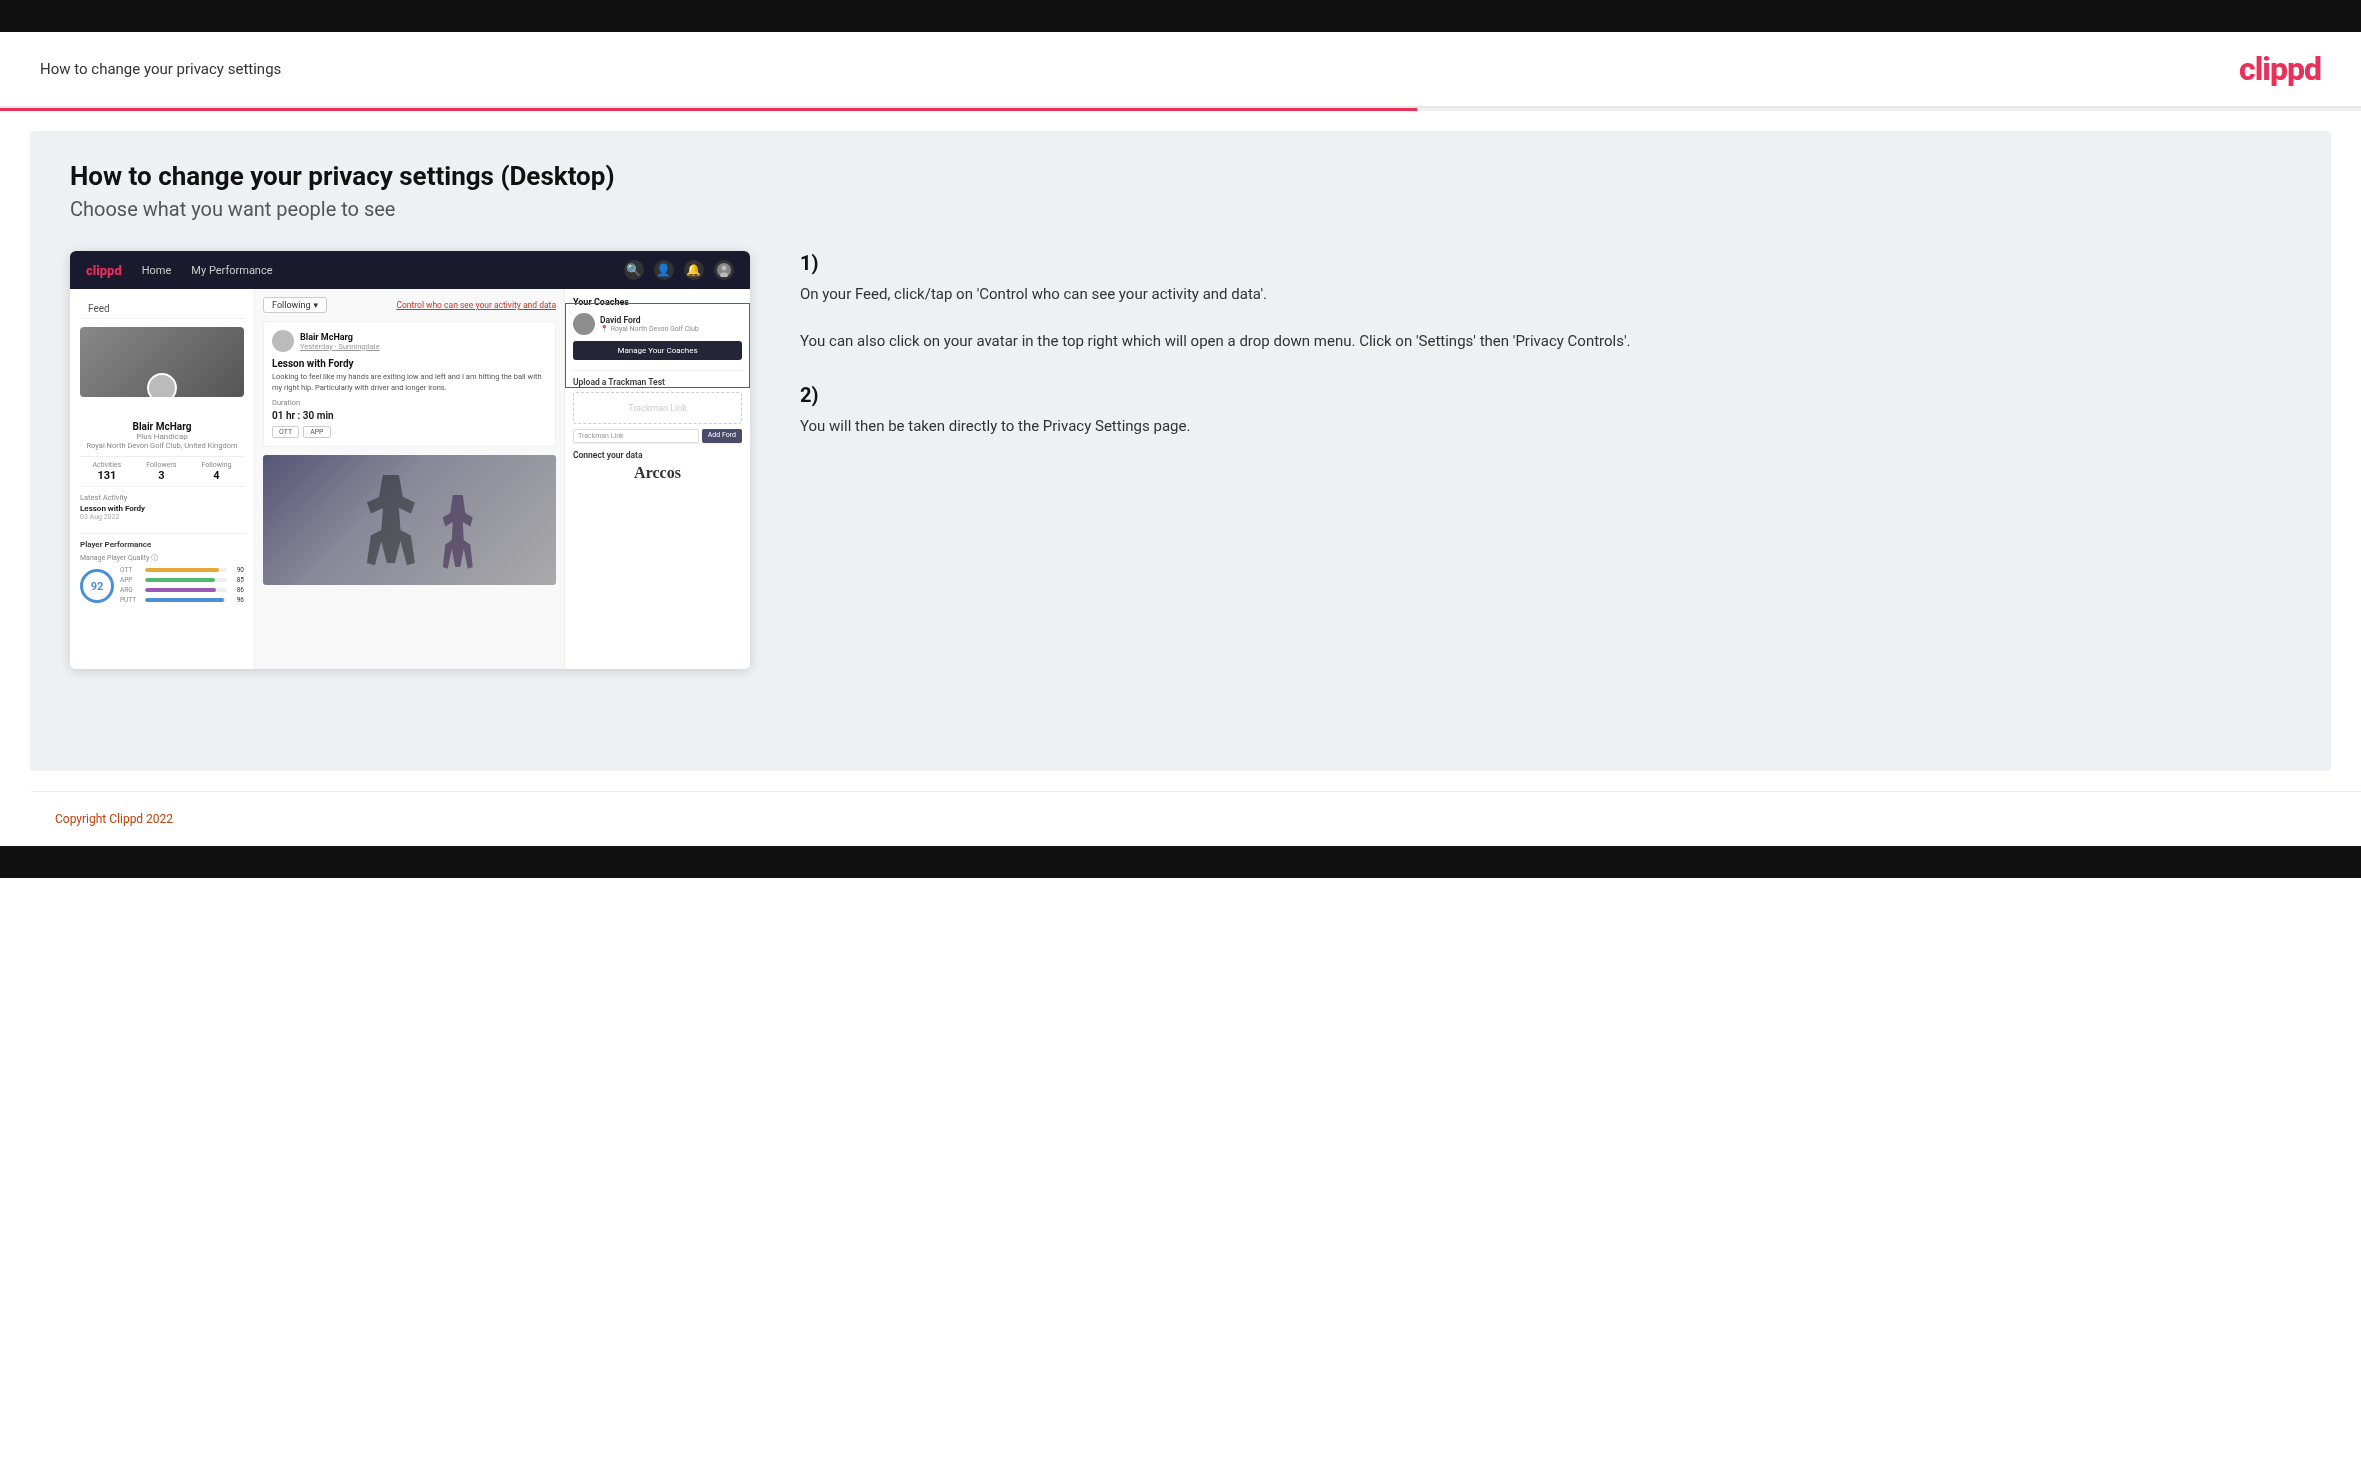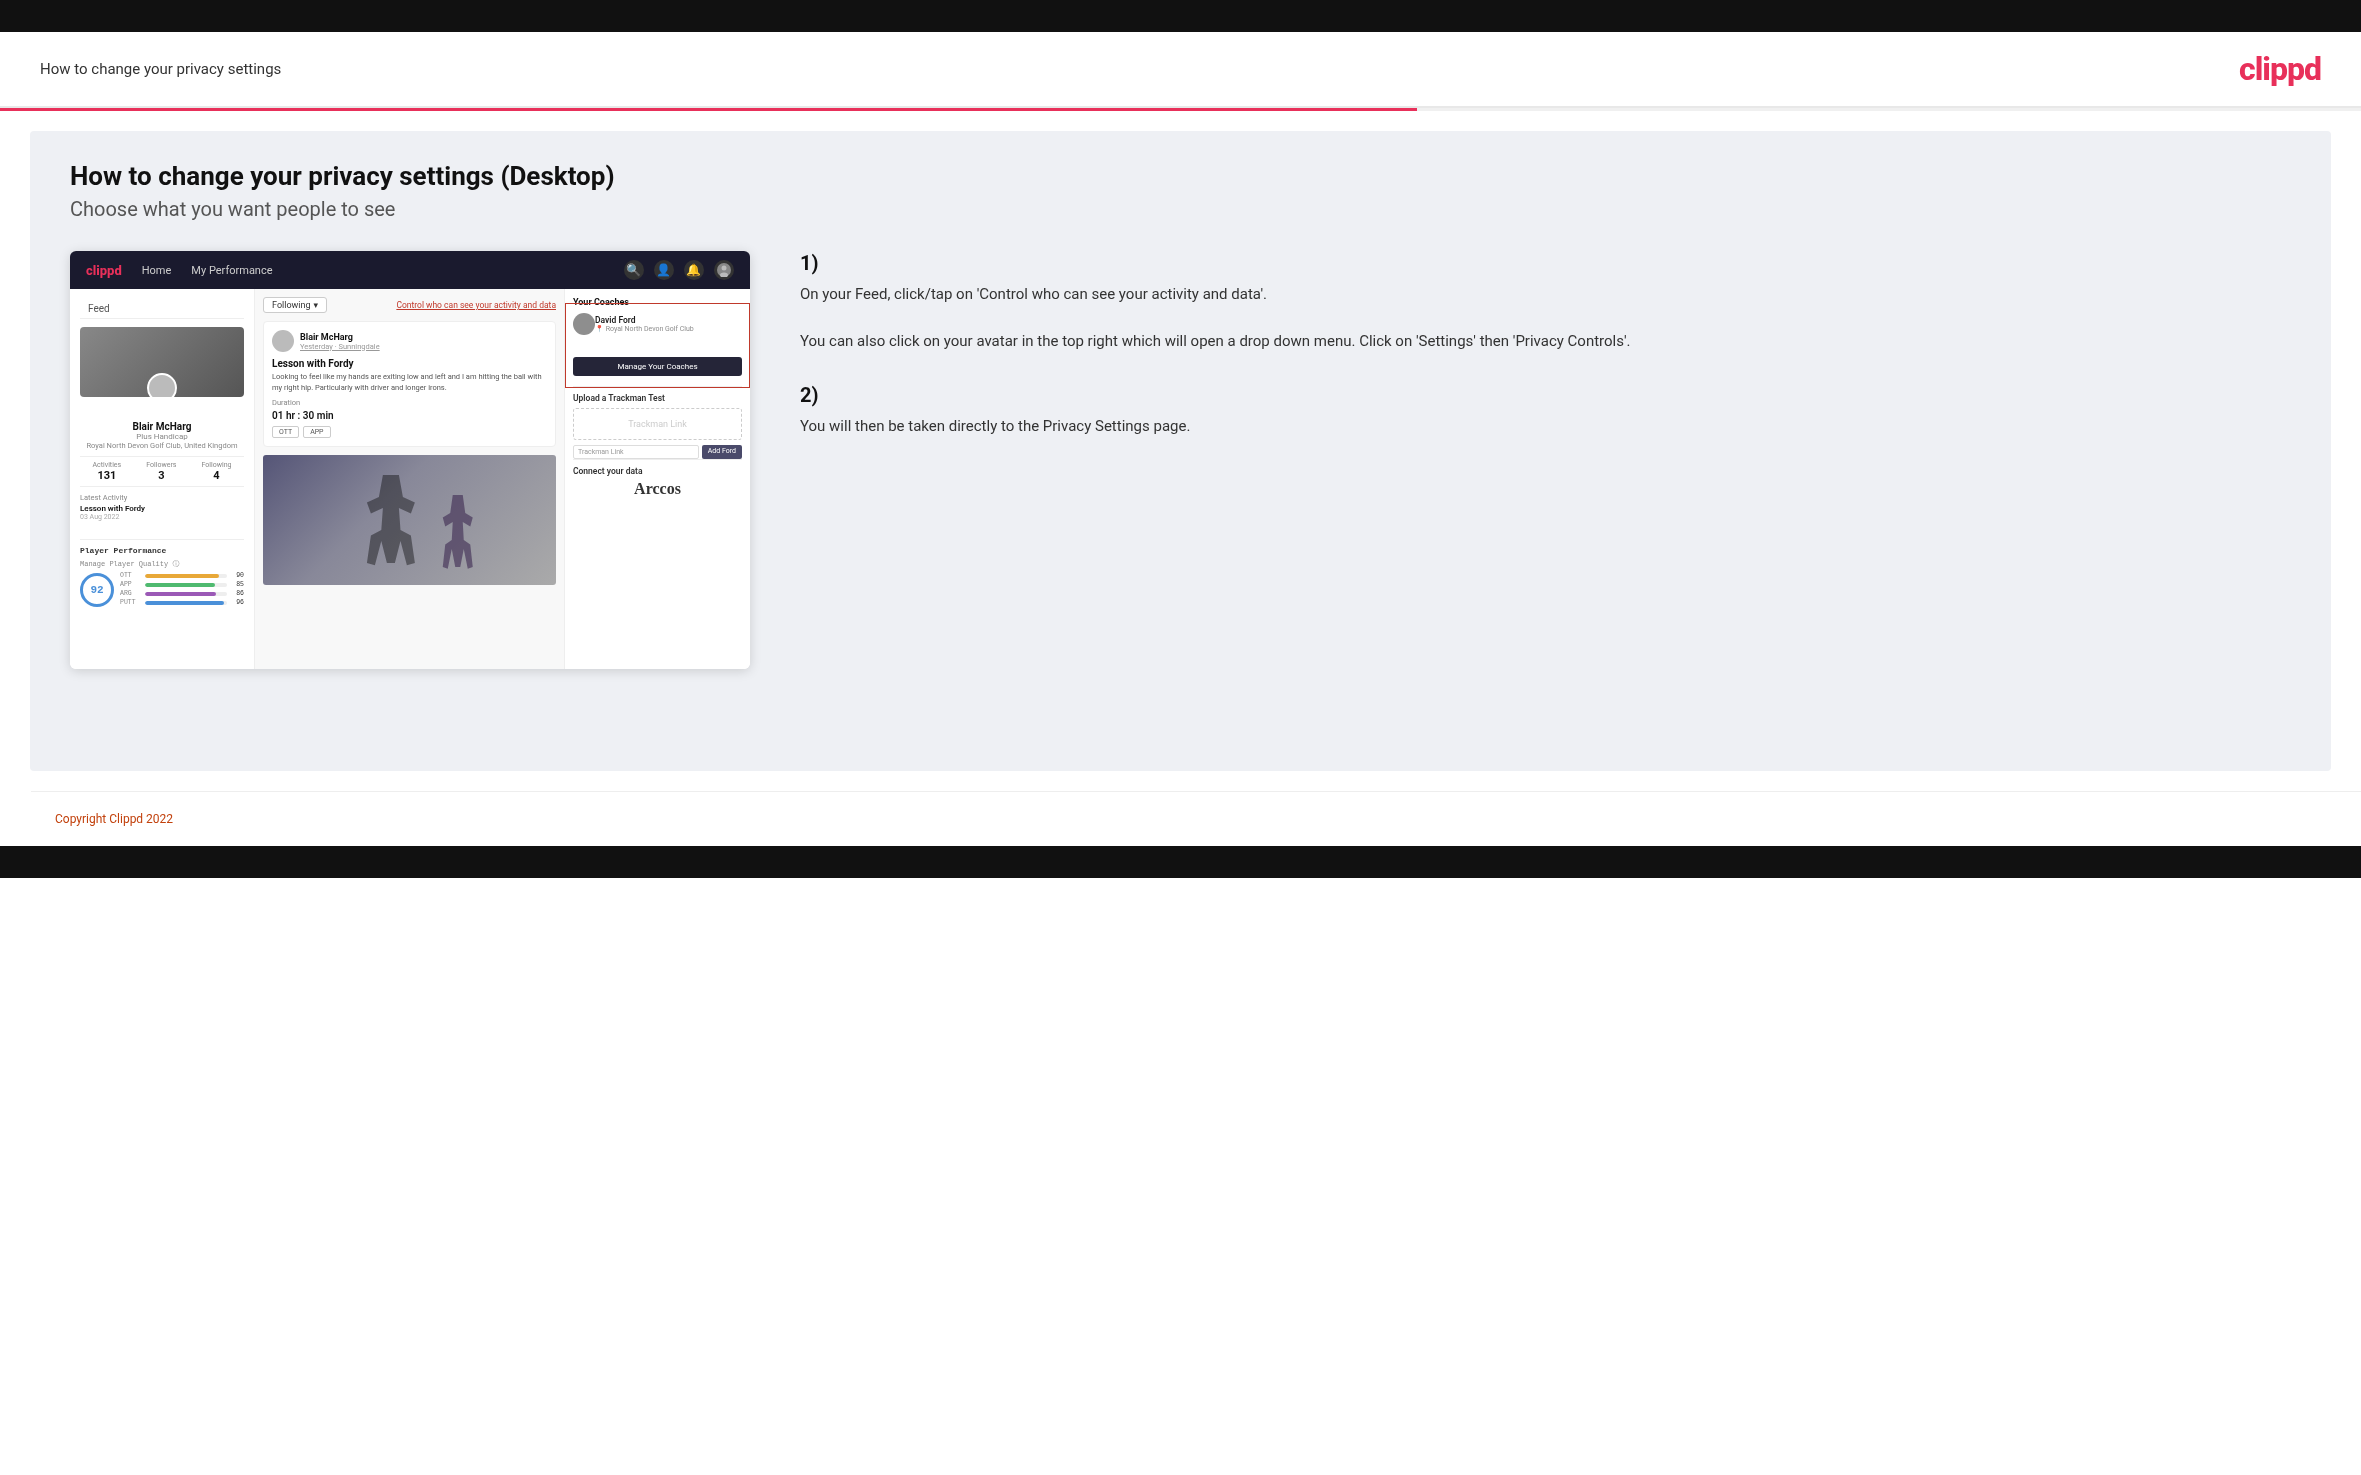--- a/index.html
+++ b/index.html
@@ -207,24 +207,23 @@
     .app-latest-val {
       font-size: 8px;
       font-weight: 600;
       color: #111;
     }
     .app-latest-date {
       font-size: 7px;
       color: #aaa;
     }
     .app-player-perf {
-      margin-top: 18px;
+      margin-top: 12px;
       border-top: 1px solid #eee;
       padding-top: 6px;
-      font-family: Liberation Mono, monospace;
     }
     .app-player-perf-title {
       font-size: 8px;
       font-weight: 600;
       color: #333;
       margin-bottom: 4px;
     }
     .app-quality-label {
       font-size: 7px;
       color: #888;
@@ -402,21 +401,22 @@
     }
     .app-coaches-title {
       font-size: 9px;
       font-weight: 700;
       color: #111;
       margin-bottom: 6px;
     }
     .app-coach-item {
       display: flex;
       align-items: center;
-      margin-bottom: 22px;
+      gap: 5px;
+      margin-bottom: 6px;
     }
     .app-coach-avatar {
       width: 22px;
       height: 22px;
       border-radius: 50%;
       background: #888;
     }
     .app-coach-name {
       font-size: 8.5px;
       font-weight: 600;

